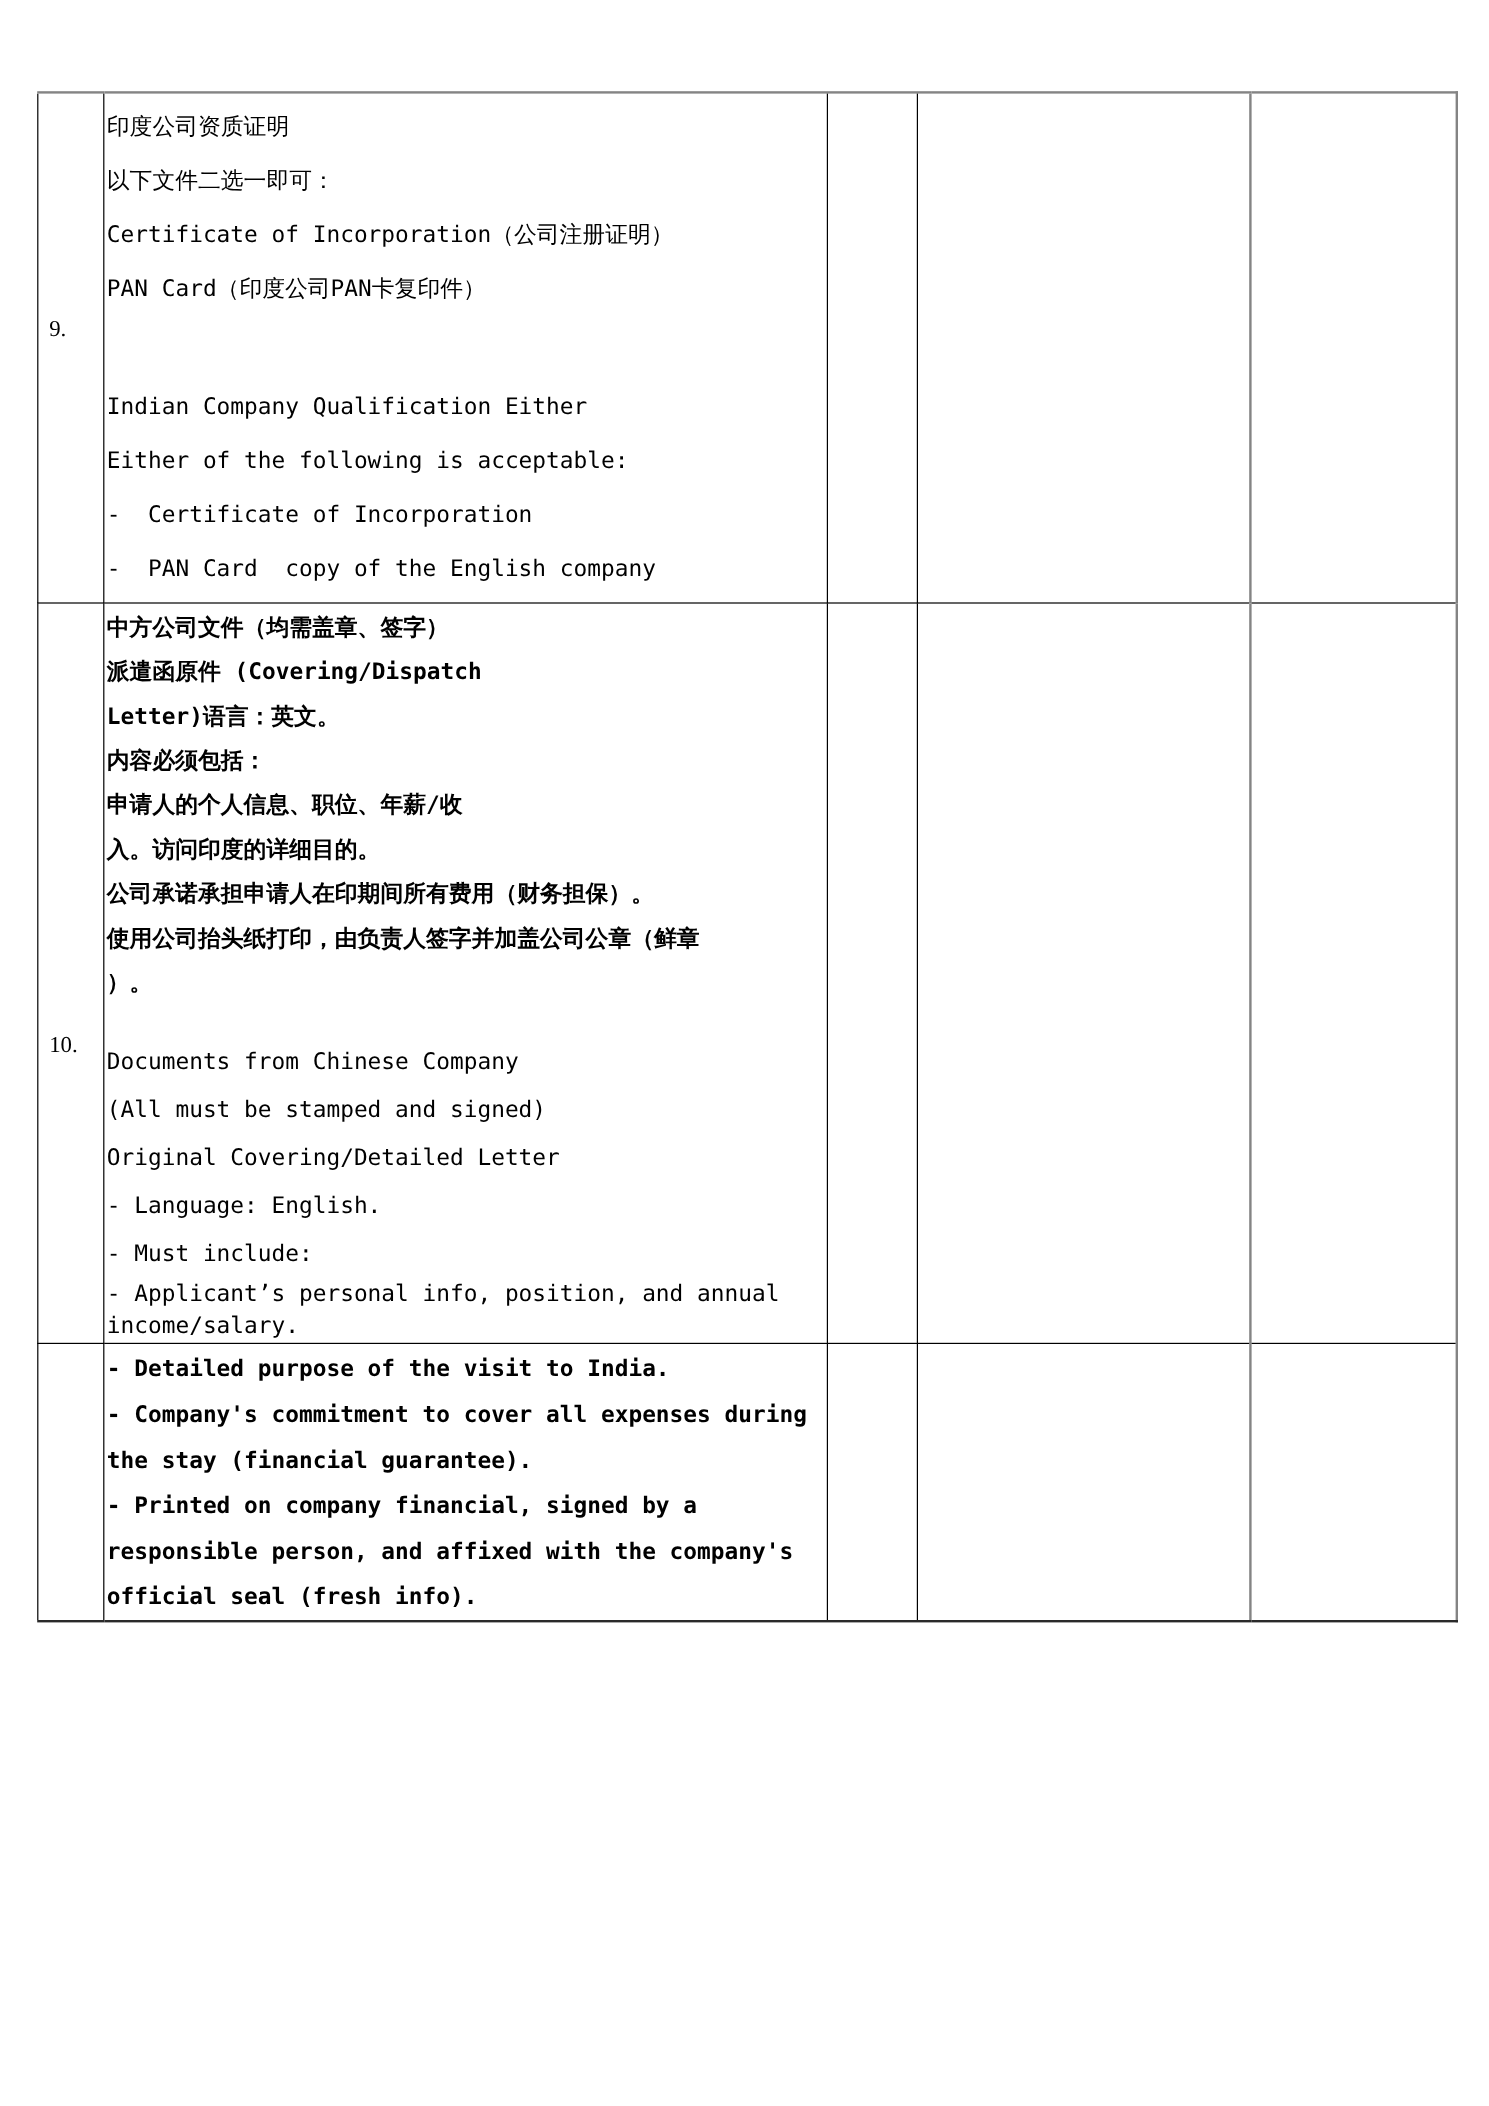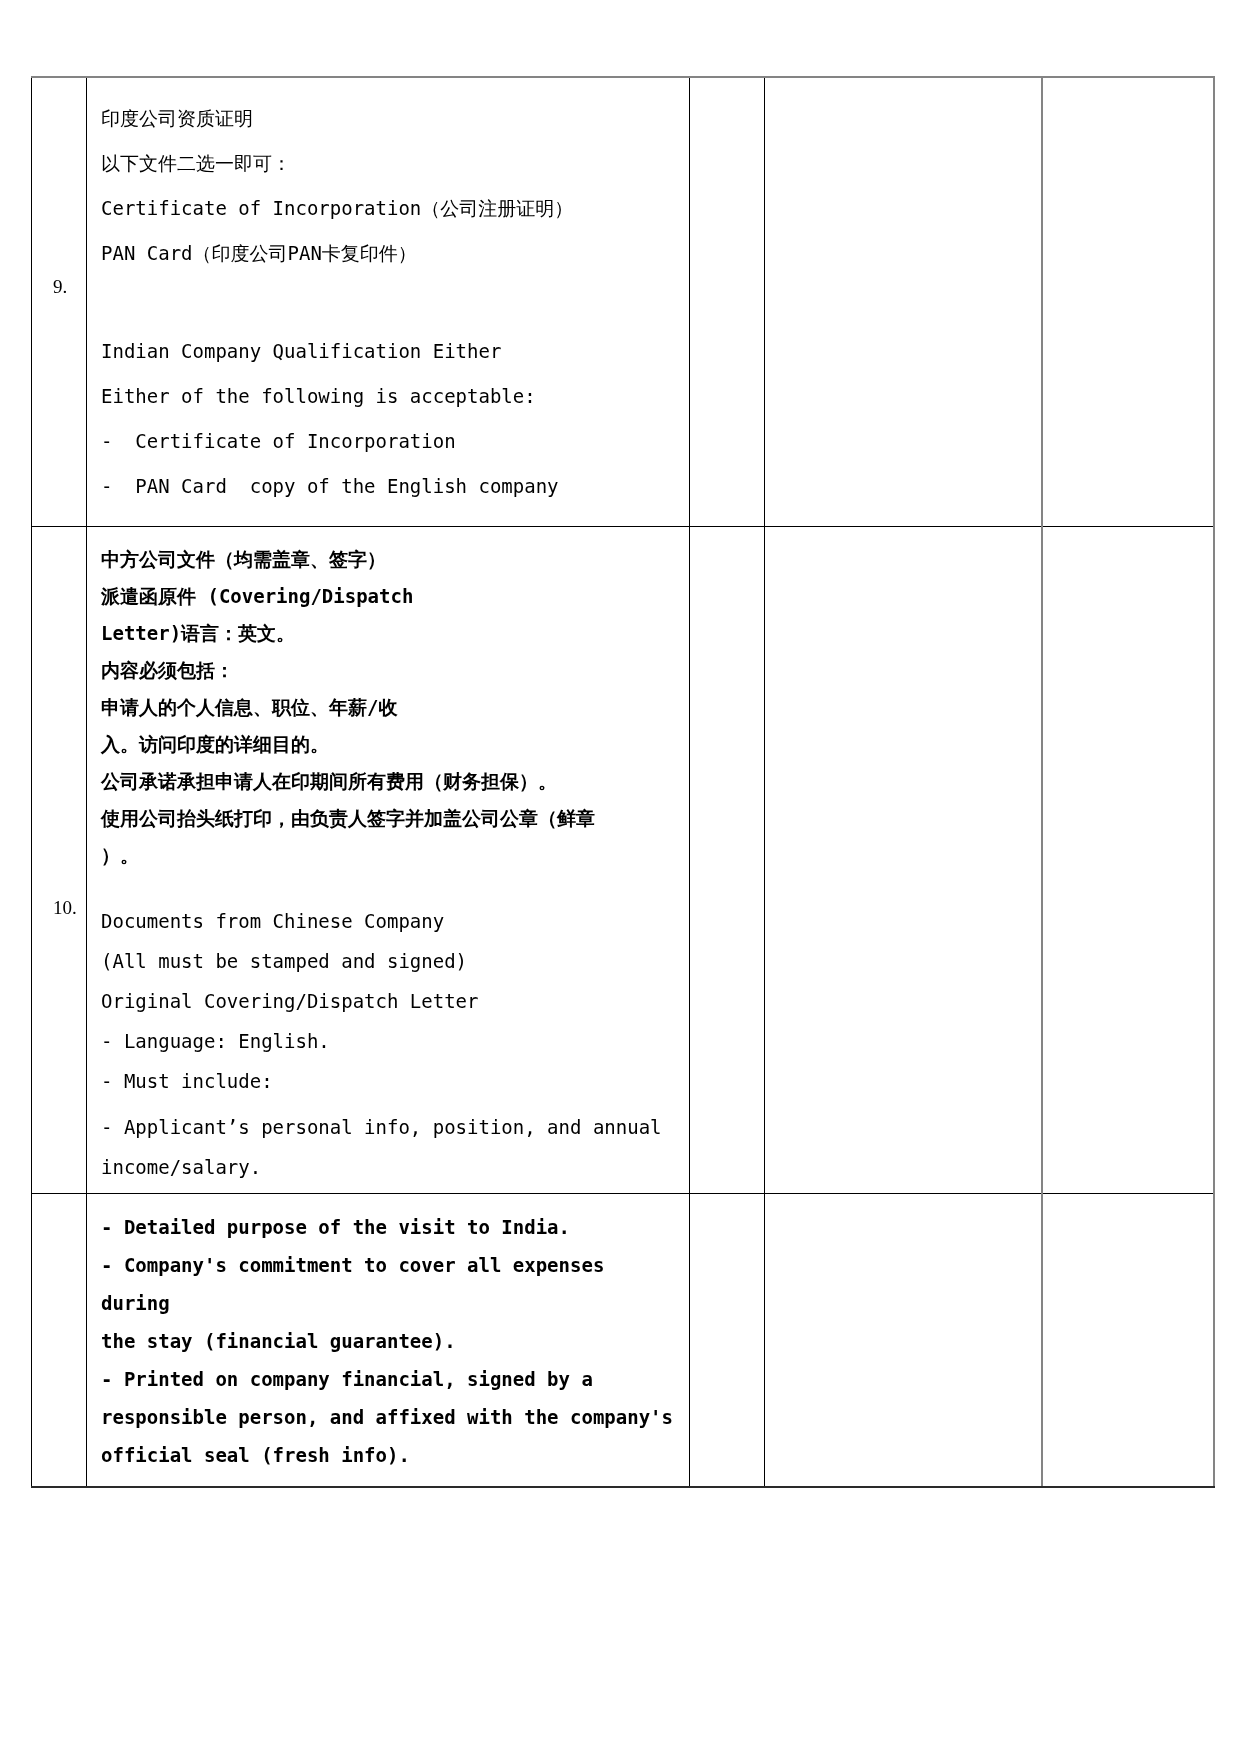--- a/index.html
+++ b/index.html
@@ -25,21 +25,21 @@
   }
   col.c-num    { width: 55px; }
   col.c-main   { width: 603px; }
   col.c-3      { width: 75px; }
   col.c-4      { width: 277px; }
   col.c-5      { width: 172px; }
 
   td {
     border: 1px solid #000000;
     vertical-align: top;
-    padding: 12px;
+    padding: 0;
     background: #ffffff;
   }
   tr.row-9 td  { border-top: 2px solid #848484; height: 424px; }
   tr.row-10 td { height: 614px; }
   tr.row-11 td { border-bottom: 2px solid #2a2a2a; height: 230px; font-weight: bold; }
   td.cell-5 {
     border-left: 2px solid #848484;
     border-right: 2px solid #848484;
   }
 
@@ -55,21 +55,21 @@
   .pad {
     padding: 2px 3px 0 2px;
     font-size: 19px;
   }
   .pad-r9 { padding-top: 6px; }
 
   .ln45 { line-height: 45px; white-space: pre-wrap; }
   .ln40 { line-height: 40px; white-space: pre-wrap; }
   .ln38 { line-height: 38px; white-space: pre-wrap; }
   .ln37 { line-height: 37px; white-space: pre-wrap; font-weight: bold; }
-  .ln27 { line-height: 27px; white-space: pre-wrap; margin-top: 13px; }
+  .ln27 { line-height: 27px; white-space: pre-wrap; }
 
   .gap53 { height: 53px; }
   .gap27 { height: 27px; }
 </style>
 </head>
 <body>
 
 <table class="doc-table">
   <colgroup>
     <col class="c-num">
@@ -119,21 +119,21 @@
               <div class="ln37">申请人的个人信息、职位、年薪/收</div>
               <div class="ln37">入。访问印度的详细目的。</div>
               <div class="ln37">公司承诺承担申请人在印期间所有费用（财务担保）。</div>
               <div class="ln37">使用公司抬头纸打印，由负责人签字并加盖公司公章（鲜章</div>
               <div class="ln37">）。</div>
             </div>
           <div class="gap27"></div>
           <div>
               <div class="ln40">Documents from Chinese Company</div>
               <div class="ln40">(All must be stamped and signed)</div>
-              <div class="ln40">Original Covering/Dispatch Letter</div>
+              <div class="ln40">Original Covering/Detailed Letter</div>
               <div class="ln40">- Language: English.</div>
               <div class="ln40">- Must include:</div>
             </div>
           <div>
               <div class="ln27">- Applicant’s personal info, position, and annual</div>
               <div class="ln27">income/salary.</div>
             </div>
         </div>
       </td>
       <td></td>

